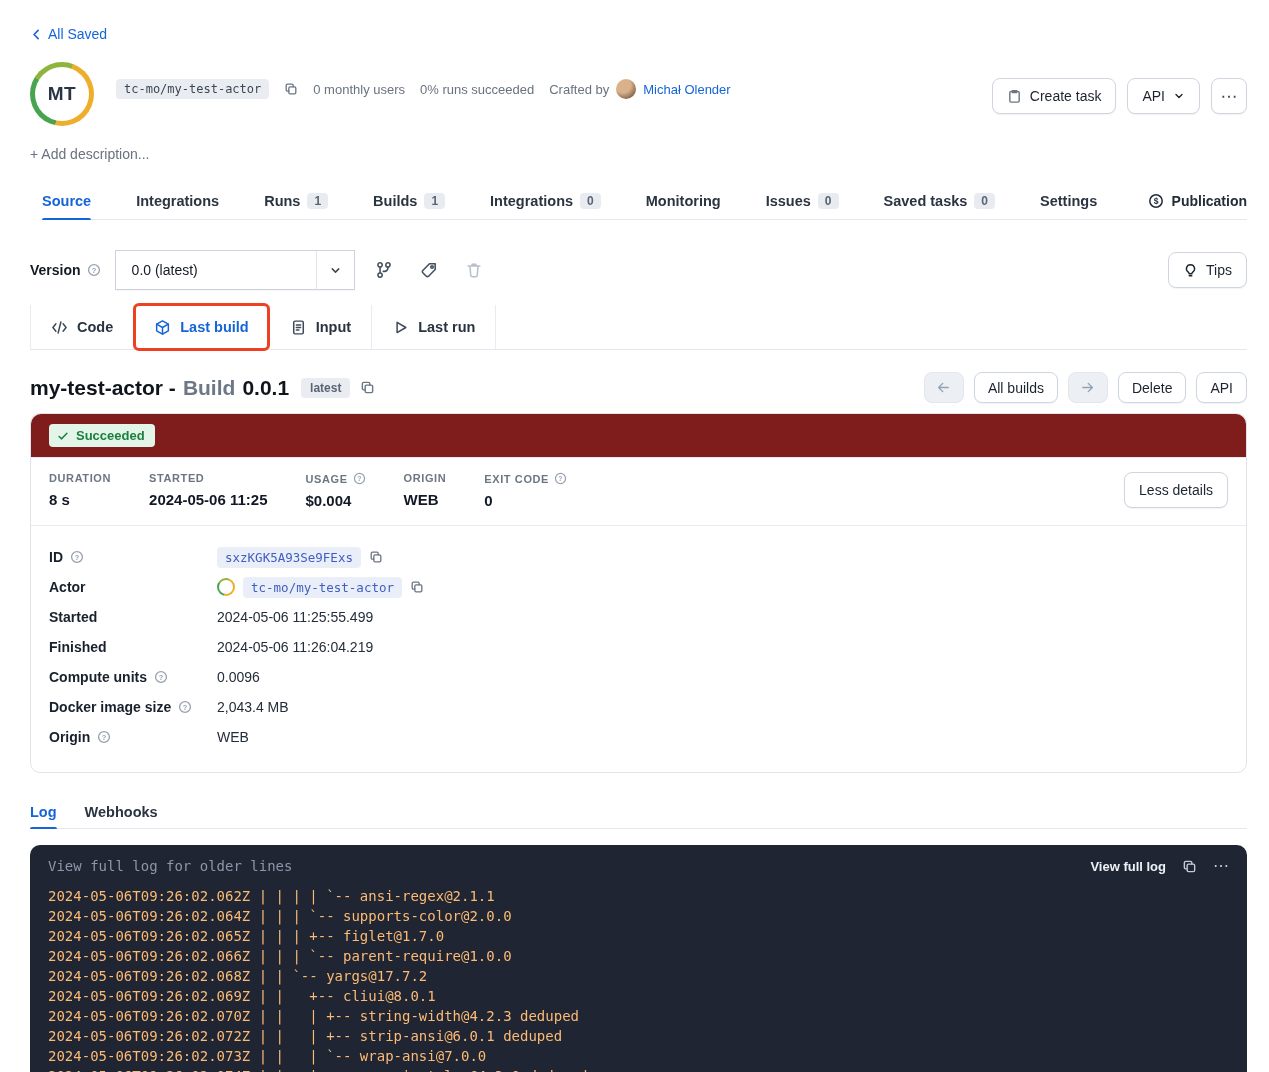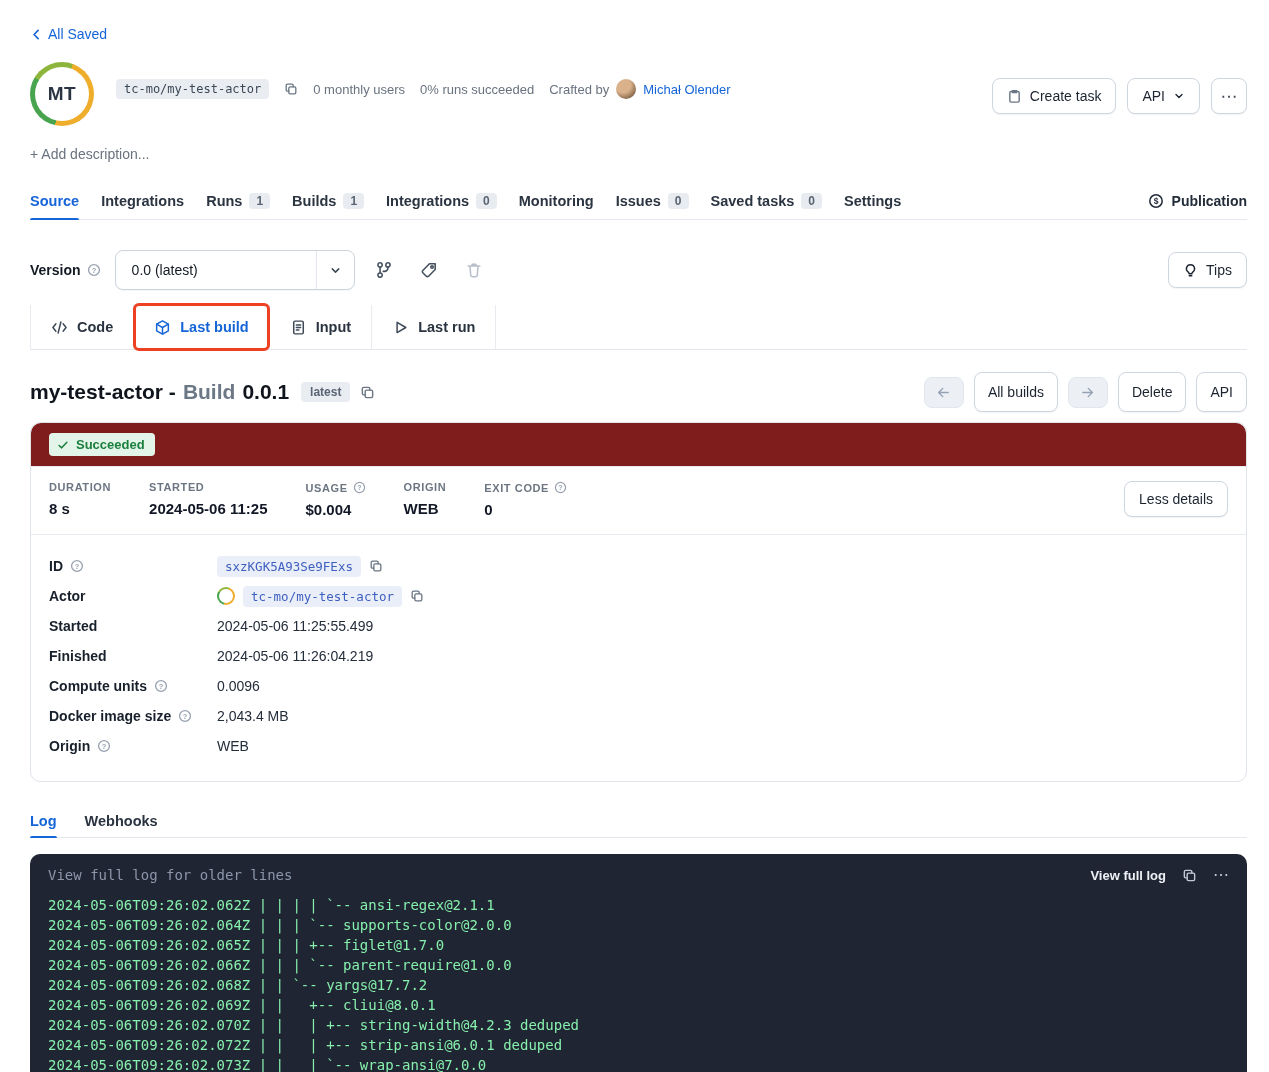--- a/index.html
+++ b/index.html
@@ -25,31 +25,31 @@
   .meta-item { white-space: nowrap; }
   .crafted { display: flex; align-items: center; gap: 7px; }
   .author-avatar { width: 20px; height: 20px; border-radius: 50%; background: radial-gradient(circle at 35% 30%, #d9b28c 0 40%, #8a6a4e 75%, #5e4733); }
   .author-link { color: #1565d8; font-weight: 500; cursor: pointer; }
   .head-actions { margin-left: auto; margin-top: 16px; display: flex; gap: 11px; }
   .btn { display: inline-flex; align-items: center; gap: 8px; background: #fff; border: 1px solid #cfd6df; border-radius: 8px; height: 36px; padding: 0 14px; font-family: "Liberation Sans", sans-serif; font-size: 14px; font-weight: 500; color: #1c2430; box-shadow: 0 1px 1px rgba(16,24,40,.05); cursor: pointer; white-space: nowrap; }
   .btn-sq { width: 36px; justify-content: center; padding: 0; font-size: 17px; color: #3c4654; }
   .add-desc { margin-top: 20px; font-size: 14px; color: #69727f; cursor: pointer; width: fit-content; }
 
   
-  .tabbar { margin-top: 20px; display: flex; align-items: stretch; gap: 22px; border-bottom: 1px solid #e4e8ee; height: 38px; }
+  .tabbar { margin-top: 20px; display: flex; align-items: stretch; gap: 45px; border-bottom: 1px solid #e4e8ee; height: 38px; margin-left: 12px; }
   .tab { display: flex; align-items: center; gap: 7px; font-size: 14.5px; font-weight: 600; color: #2b3441; cursor: pointer; position: relative; }
   .tab.active { color: #1565d8; }
   .tab.active::after { content: ""; position: absolute; left: 0; right: 0; bottom: -1px; height: 2px; background: #1565d8; border-radius: 2px 2px 0 0; }
   .tab-badge { background: #e8ecf1; color: #5a6472; font-size: 12px; font-weight: 600; padding: 1px 7px; border-radius: 4px; }
   .publication { margin-left: auto; display: flex; align-items: center; gap: 8px; font-size: 14px; font-weight: 600; color: #232c39; cursor: pointer; }
 
   
   .version-bar { margin-top: 30px; display: flex; align-items: center; }
   .version-label { display: flex; align-items: center; gap: 6px; font-size: 14px; font-weight: 700; color: #131a24; }
-  .select { margin-left: 14px; width: 240px; height: 40px; border: 1px solid #ccd3dd; border-radius: 8px; background: #fff; display: flex; align-items: center; font-size: 14px; color: #131a24; padding-left: 16px; cursor: pointer; box-shadow: 0 1px 1px rgba(16,24,40,.04); }
+  .select { margin-left: 14px; width: 240px; height: 40px; border: 1px solid #ccd3dd; border-radius: 0; background: #fff; display: flex; align-items: center; font-size: 14px; color: #131a24; padding-left: 16px; cursor: pointer; box-shadow: 0 1px 1px rgba(16,24,40,.04); }
   .select-caret { margin-left: auto; width: 38px; align-self: stretch; border-left: 1px solid #e2e7ed; display: flex; align-items: center; justify-content: center; }
   .vb-icons { display: flex; align-items: center; gap: 27px; margin-left: 20px; }
   .vb-icon { cursor: pointer; }
   .vb-icon .ic { stroke: #46515f; stroke-width: 1.4; }
   .vb-icon.disabled .ic { stroke: #b8c0cb; }
   .tips-btn { margin-left: auto; }
 
   
   .subtabs { margin-top: 15px; display: flex; border-bottom: 1px solid #e4e8ee; height: 45px; position: relative; }
   .subtab { position: relative; display: flex; align-items: center; gap: 9px; padding: 0 20px; border-left: 1px solid #e8ebf0; font-size: 14.5px; font-weight: 600; color: #2a3340; cursor: pointer; }
@@ -59,21 +59,21 @@
   .subtab.active .ic { stroke: #1565d8; }
   .annotation-box { position: absolute; inset: -2px -1px; border: 3px solid #ee4023; border-radius: 6px; pointer-events: none; z-index: 4; }
 
   
   .build-header { margin-top: 22px; display: flex; align-items: center; }
   .build-title { font-size: 21px; font-weight: 700; color: #10151d; display: flex; align-items: baseline; gap: 7px; }
   .build-word { color: #6d7887; }
   .latest-badge { margin-left: 12px; background: #e9edf2; color: #5a6472; font-size: 12px; font-weight: 600; padding: 3px 9px; border-radius: 4px; }
   .bh-copy { margin-left: 10px; cursor: pointer; }
   .bh-actions { margin-left: auto; display: flex; gap: 10px; align-items: center; }
-  .btn.small { height: 40px; padding: 7px 13px; }
+  .btn.small { height: 31px; padding: 7px 13px; }
   .nav-btn { width: 40px; height: 31px; border-radius: 8px; background: #eceff4; border: 1px solid #e2e7ee; display: flex; align-items: center; justify-content: center; cursor: default; }
   .nav-btn .ic { stroke: #95a2b4; }
 
   
   .build-card { margin-top: 10px; border: 1px solid #dfe4ea; border-radius: 10px; background: #fff; }
   .card-status-row { padding: 10px 18px; border-bottom: 1px solid #e8ecf1; background: #7f1d1d; border-radius: 10px 10px 0 0; }
   .status-badge { display: inline-flex; align-items: center; gap: 7px; background: #e3f5e8; color: #1b7f3e; font-size: 13px; font-weight: 600; padding: 4px 10px 4px 8px; border-radius: 4px; }
   .status-badge .ic { stroke: #1b7f3e; stroke-width: 2; }
   .card-stats-row { display: flex; align-items: flex-start; padding: 14px 18px 16px; border-bottom: 1px solid #e8ecf1; }
   .stat { margin-right: 38px; }
@@ -95,21 +95,21 @@
 
   
   .log-panel { margin-top: 16px; background: #1f2532; border-radius: 10px 10px 0 0; height: 260px; overflow: hidden; }
   .log-head { display: flex; align-items: center; padding: 13px 18px 8px; }
   .log-hint { font-family: "DejaVu Sans Mono", monospace; font-size: 14px; color: #8d96aa; }
   .log-head-right { margin-left: auto; display: flex; align-items: center; gap: 16px; }
   .view-full-log { font-size: 13px; font-weight: 700; color: #eef1f6; cursor: pointer; }
   .log-head-right .ic { stroke: #c3c9d6; }
   .log-ellipsis { color: #c3c9d6; font-size: 16px; cursor: pointer; line-height: 1; }
   .log-lines { padding: 4px 18px 0; }
-  .log-line { white-space: pre; font-family: "DejaVu Sans Mono", monospace; font-size: 14px; line-height: 20px; color: #86efac; }
+  .log-line { white-space: pre; font-family: "DejaVu Sans Mono", monospace; font-size: 14px; line-height: 20px; color: #fdba74; }
 </style>
 </head>
 <body>
 
 <div class="page">
 
   <div class="breadcrumb">
     <span>
       <svg width="13" height="13" viewBox="0 0 16 16">
           <path class="ic" style="stroke:#1565d8;stroke-width:2" d="M10 3 5 8l5 5"></path>

